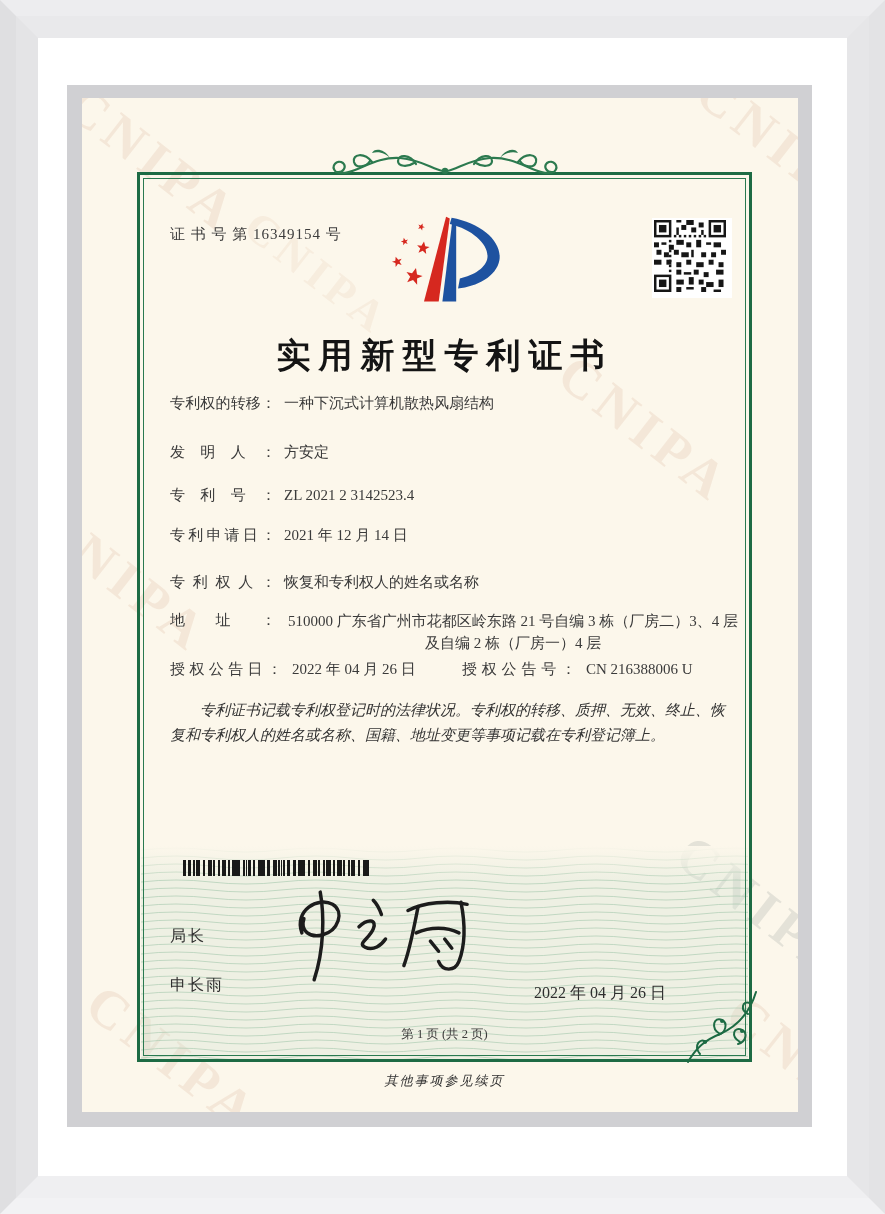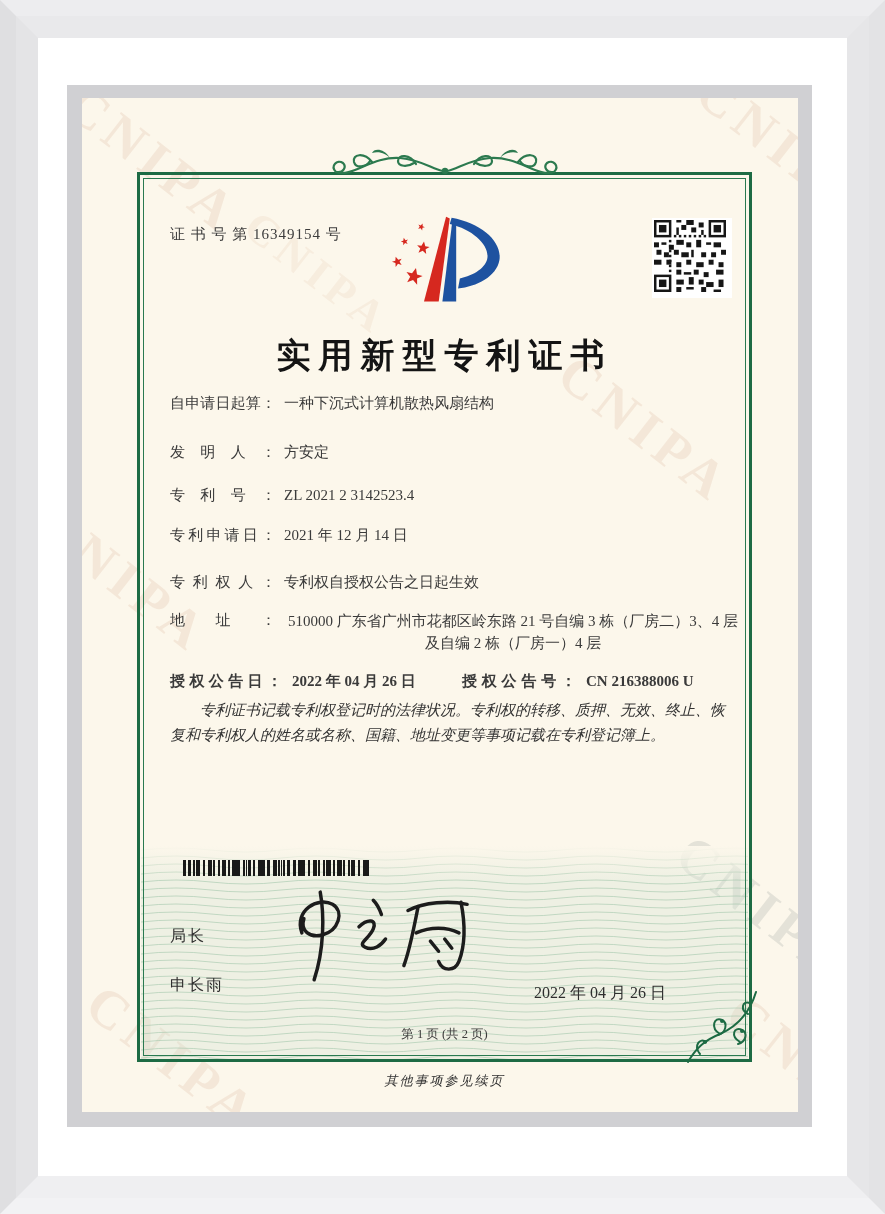--- a/index.html
+++ b/index.html
@@ -33,21 +33,21 @@
   .logo{position:absolute;left:295px;top:116px;width:140px;height:92px;z-index:5;}
   .title{position:absolute;left:55px;top:210px;width:615px;text-align:center;
          font-size:34px;font-weight:bold;letter-spacing:8px;color:#141414;z-index:5;margin-top:25px;}
   
   .frow{position:absolute;left:88px;width:572px;font-size:15px;color:#3a3a3a;z-index:5;line-height:21px;}
   .flabel{display:inline-block;width:106px;text-align:justify;text-align-last:justify;vertical-align:top;}
   .fvalue{display:inline-block;margin-left:8px;vertical-align:top;}
   .fr1{top:295px;} .fr2{top:344px;} .fr3{top:387px;} .fr4{top:427px;} .fr5{top:474px;}
   .fr6{top:512px;} .fr6 .fvalue{width:458px;line-height:22px;text-align:center;}
   .fr7{top:561px;height:21px;}
-  .fr7 span{position:absolute;top:12px;font-weight:bold;}
+  .fr7 span{position:absolute;top:0;}
   .gl1{left:0;width:112px;text-align:justify;text-align-last:justify;}
   .gv1{left:122px;}
   .gl2{left:292px;width:114px;text-align:justify;text-align-last:justify;}
   .gv2{left:416px;}
   
   .bodytext{position:absolute;left:88px;top:600px;width:566px;font-size:15px;line-height:25px;
             color:#333;font-style:italic;z-index:5;}
   .bodytext p{margin:0;text-indent:2em;}
   .bodytext p + p{margin-top:6px;}
   
@@ -226,33 +226,33 @@
       <use href="#st" transform="translate(21,52) scale(0.58) rotate(-18)"></use>
       <use href="#st" transform="translate(39,68) scale(0.95) rotate(14)"></use>
       <polygon points="74,3 78,5 66,95 50,95" fill="#d6281f"></polygon>
       <polygon points="81,6 85,9 85,95 70,95" fill="#1e52a0"></polygon>
       <path d="M80,4 C113,10 135,30 132,50 C129,68 107,79 87,81 L89,70 C104,67 118,58 119,47 C120,33 103,17 78,11 Z" fill="#1e52a0"></path>
     </svg>
 
     <div class="title">实用新型专利证书</div>
 
     <div class="frow fr1">
-      <span class="flabel">自申请日起算：</span><span class="fvalue">一种下沉式计算机散热风扇结构</span>
+      <span class="flabel">专利权的转移：</span><span class="fvalue">一种下沉式计算机散热风扇结构</span>
     </div>
     <div class="frow fr2">
       <span class="flabel">发明人：</span><span class="fvalue">方安定</span>
     </div>
     <div class="frow fr3">
       <span class="flabel">专利号：</span><span class="fvalue">ZL 2021 2 3142523.4</span>
     </div>
     <div class="frow fr4">
       <span class="flabel">专利申请日：</span><span class="fvalue">2021 年 12 月 14 日</span>
     </div>
     <div class="frow fr5">
-      <span class="flabel">专利权人：</span><span class="fvalue">专利权自授权公告之日起生效</span>
+      <span class="flabel">专利权人：</span><span class="fvalue">恢复和专利权人的姓名或名称</span>
     </div>
     <div class="frow fr6">
       <span class="flabel">地址：</span><span class="fvalue">510000 广东省广州市花都区岭东路 21 号自编 3 栋（厂房二）3、4 层及自编 2 栋（厂房一）4 层</span>
     </div>
     <div class="frow fr7">
       <span class="gl1">授权公告日：</span>
       <span class="gv1">2022 年 04 月 26 日</span>
       <span class="gl2">授权公告号：</span>
       <span class="gv2">CN 216388006 U</span>
     </div>

